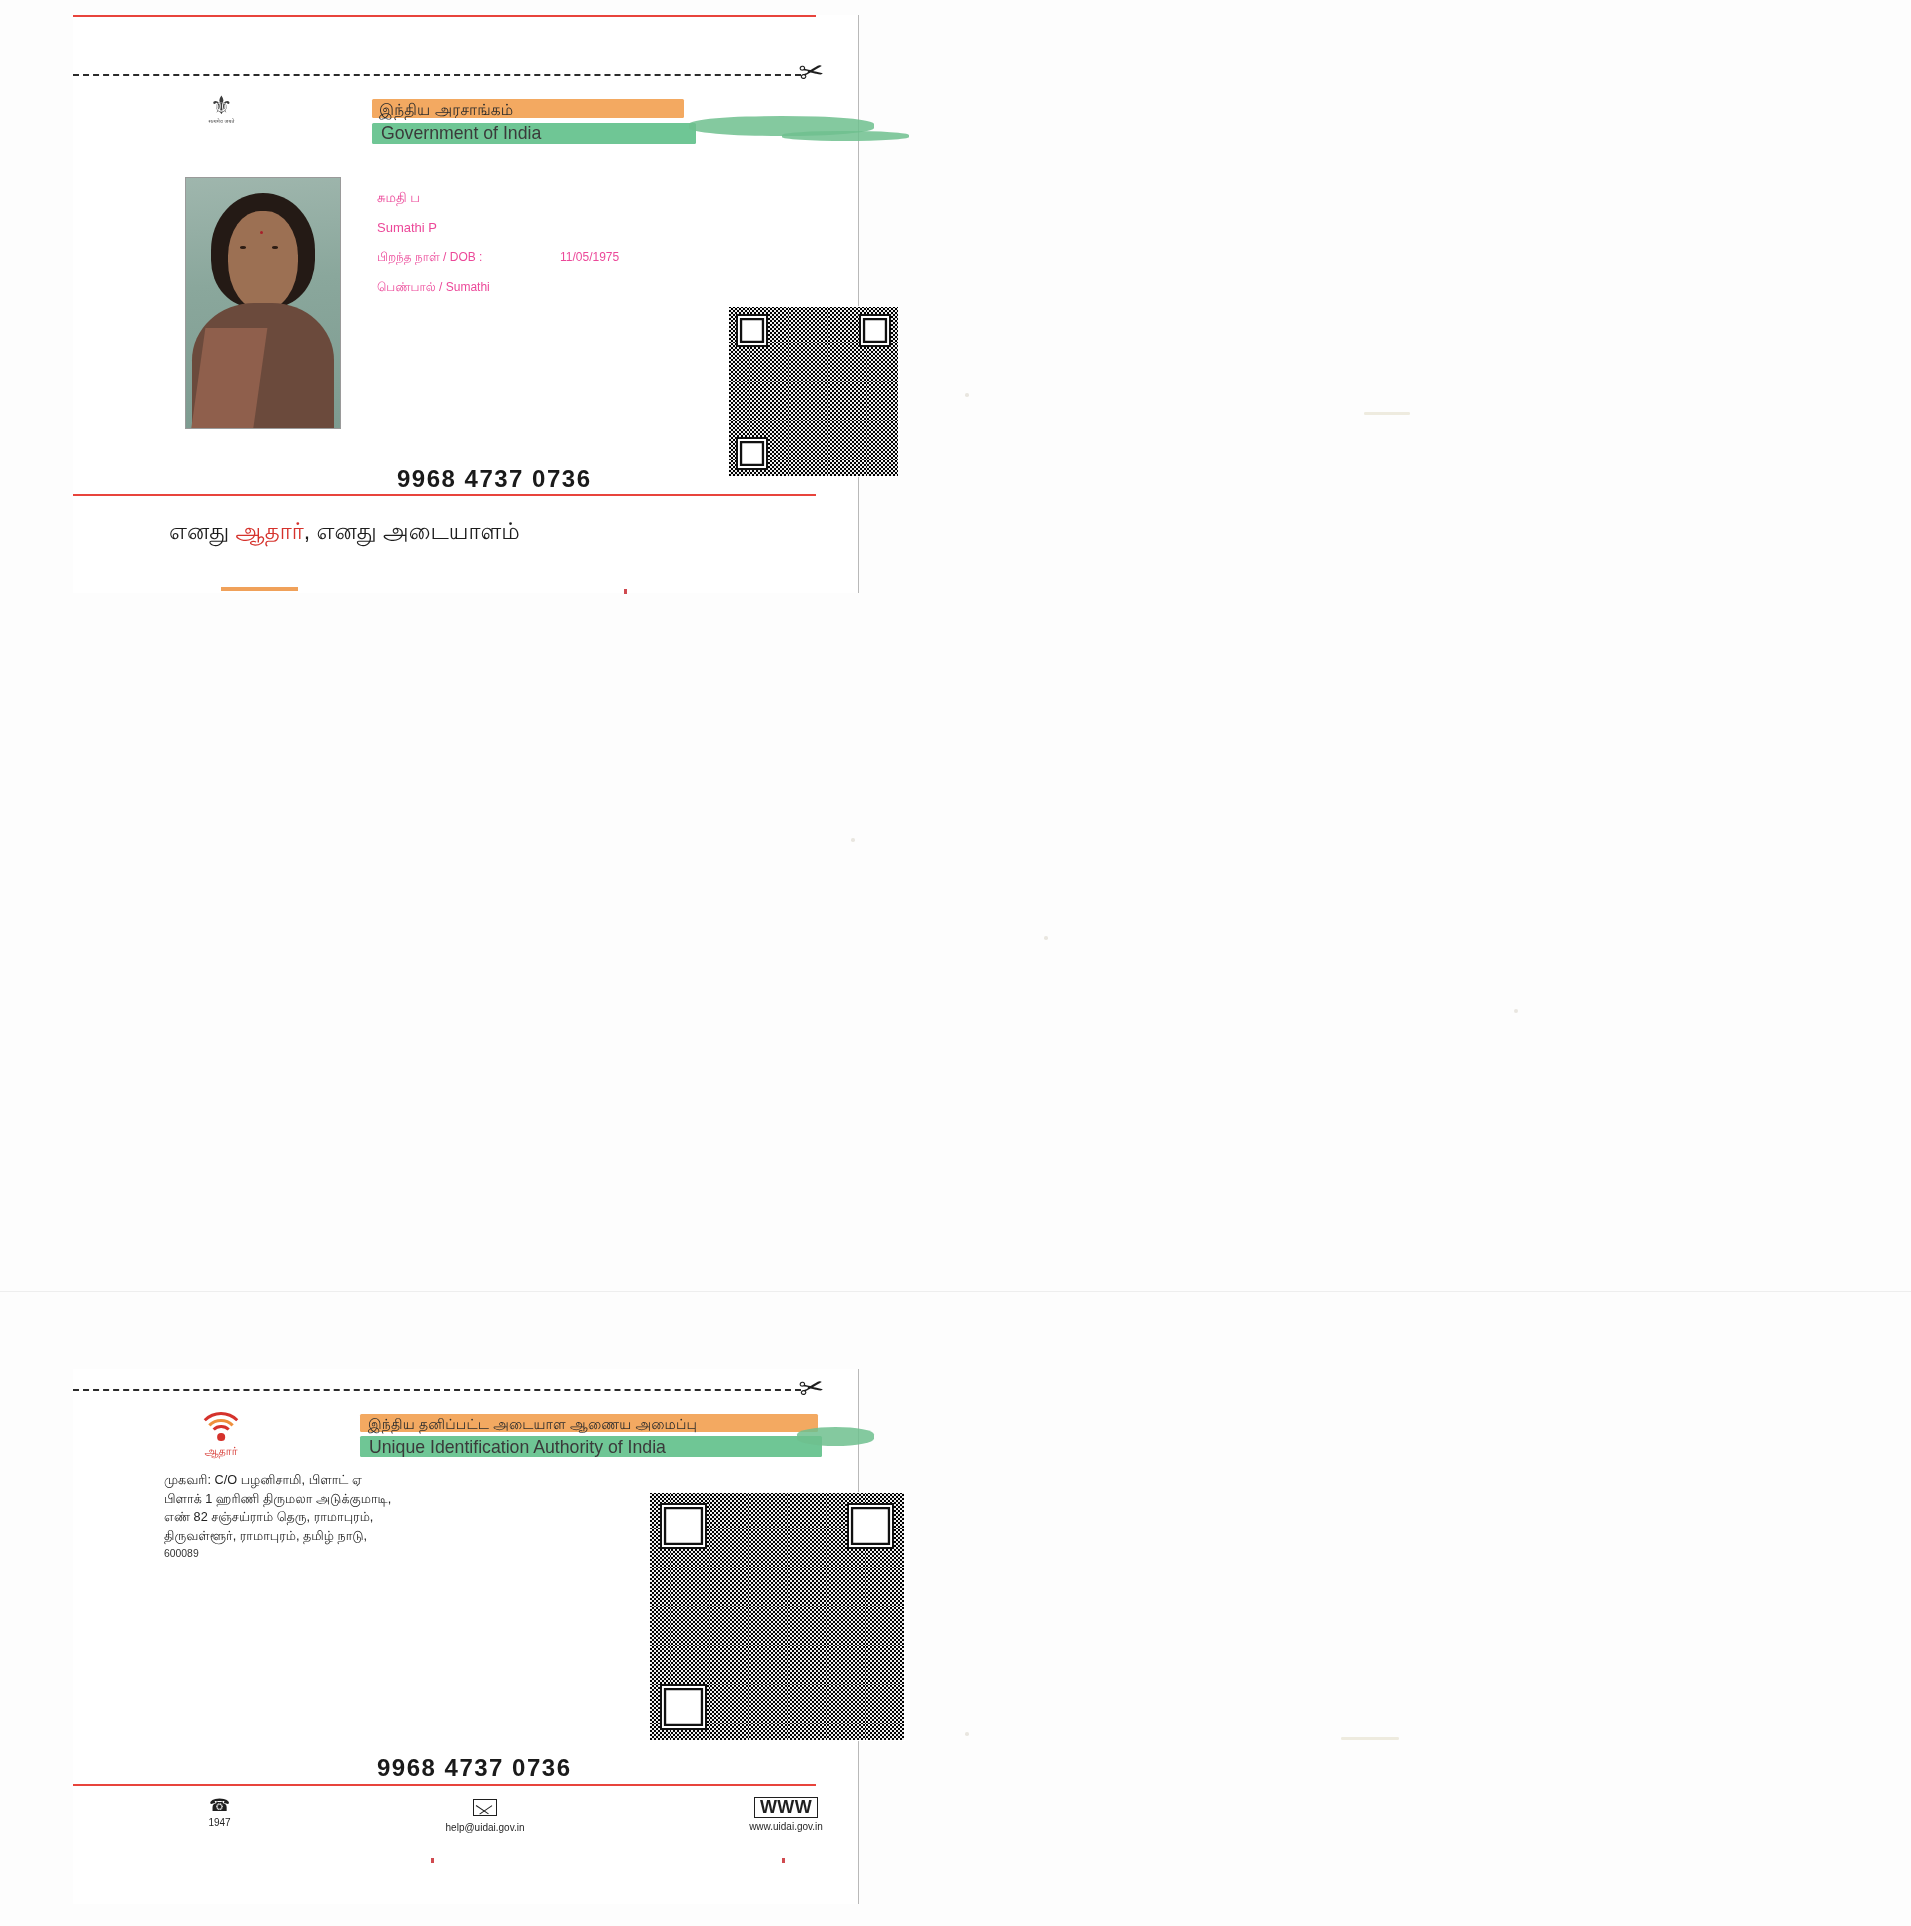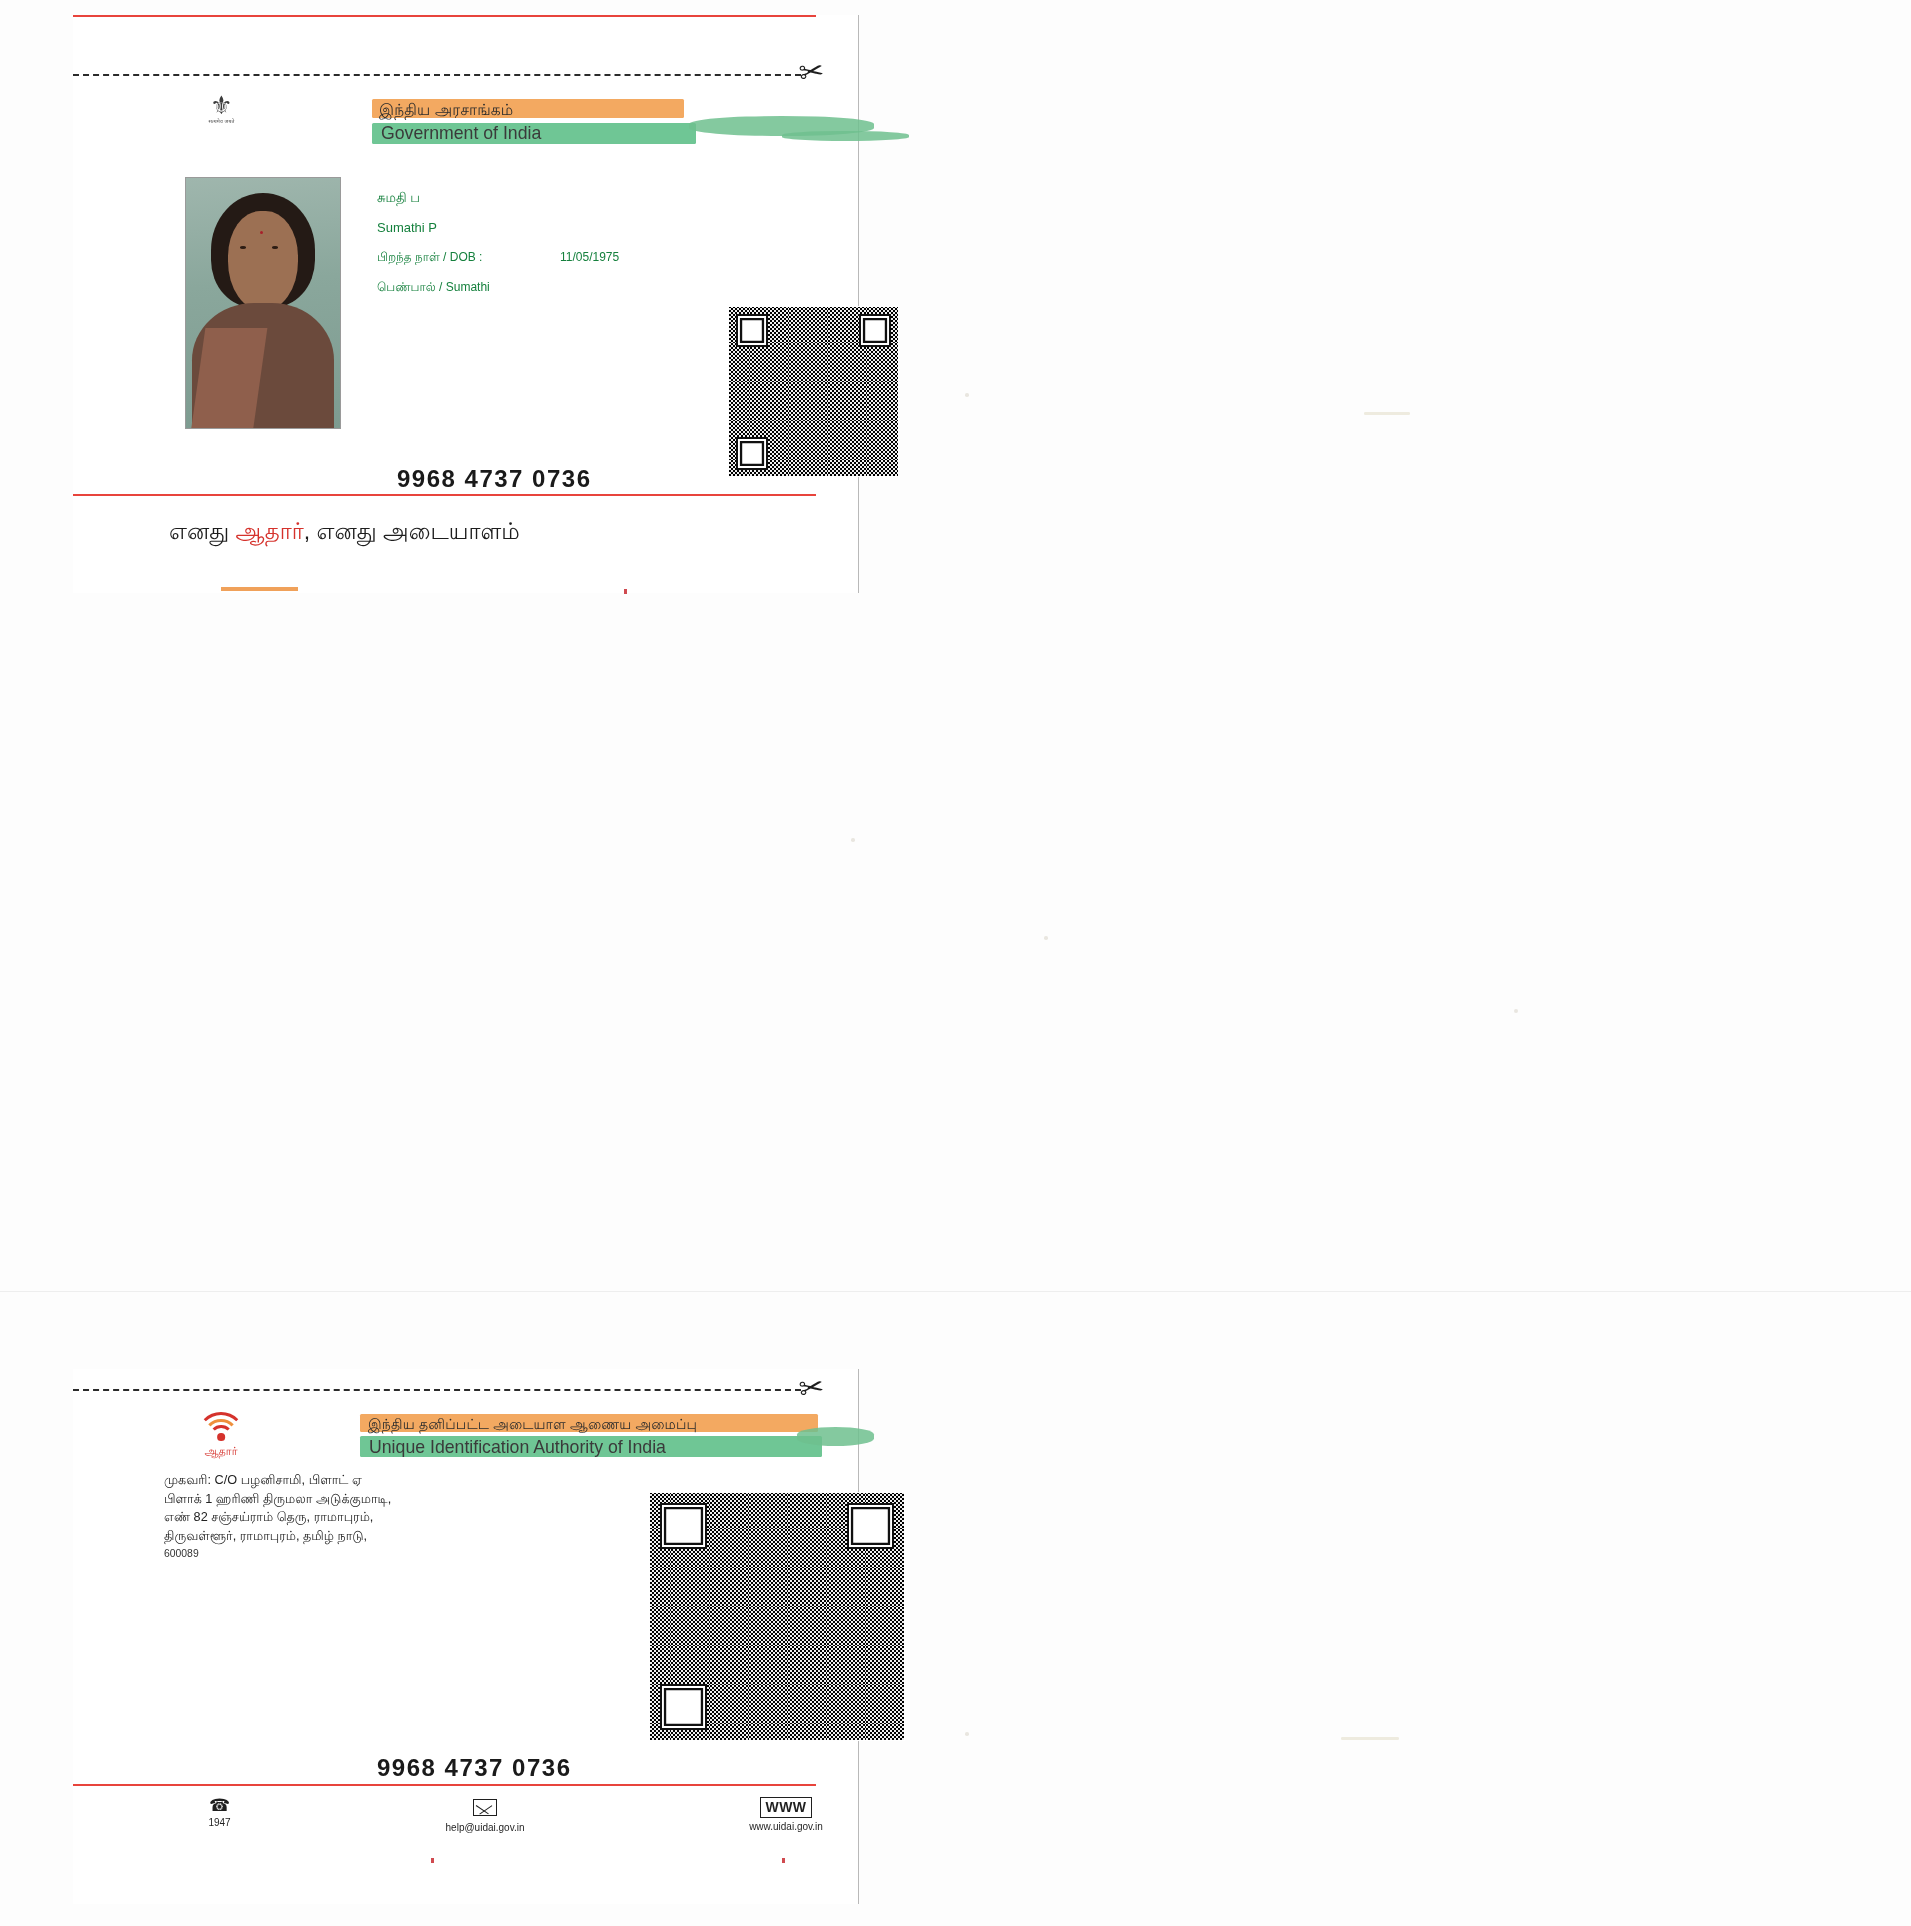--- a/index.html
+++ b/index.html
@@ -173,21 +173,21 @@
     width: 40%;
     height: 42%;
     background: #8f5f4c;
     transform: skewX(-8deg);
   }
 
   
   .fld {
     position: absolute;
     white-space: nowrap;
-    color: #15803d;
+    color: #ec4899;
   }
   .fld.tam   { font-size: 13px; }
   .fld.eng   { font-size: 13px; }
   .fld.small { font-size: 12px; }
 
   
   .qr {
     position: absolute;
     background:
       repeating-linear-gradient(90deg,#111 0 1.9px,#fff 1.9px 3.9px),
@@ -310,21 +310,21 @@
   }
   .foot-txt {
     font-size: 10px;
     margin-top: 2.3px;
     white-space: nowrap;
   }
   .www-box {
     display: inline-block;
     border: 1.2px solid #1f1f1f;
     padding: 0.8px 4.6px;
-    font-size: 14px;
+    font-size: 18px;
     font-weight: bold;
     letter-spacing: 0.4px;
   }
   .env {
     display: inline-block;
     width: 21.6px; height: 14.6px;
     border: 1.2px solid #1f1f1f;
     position: relative;
   }
   .env::before, .env::after {

